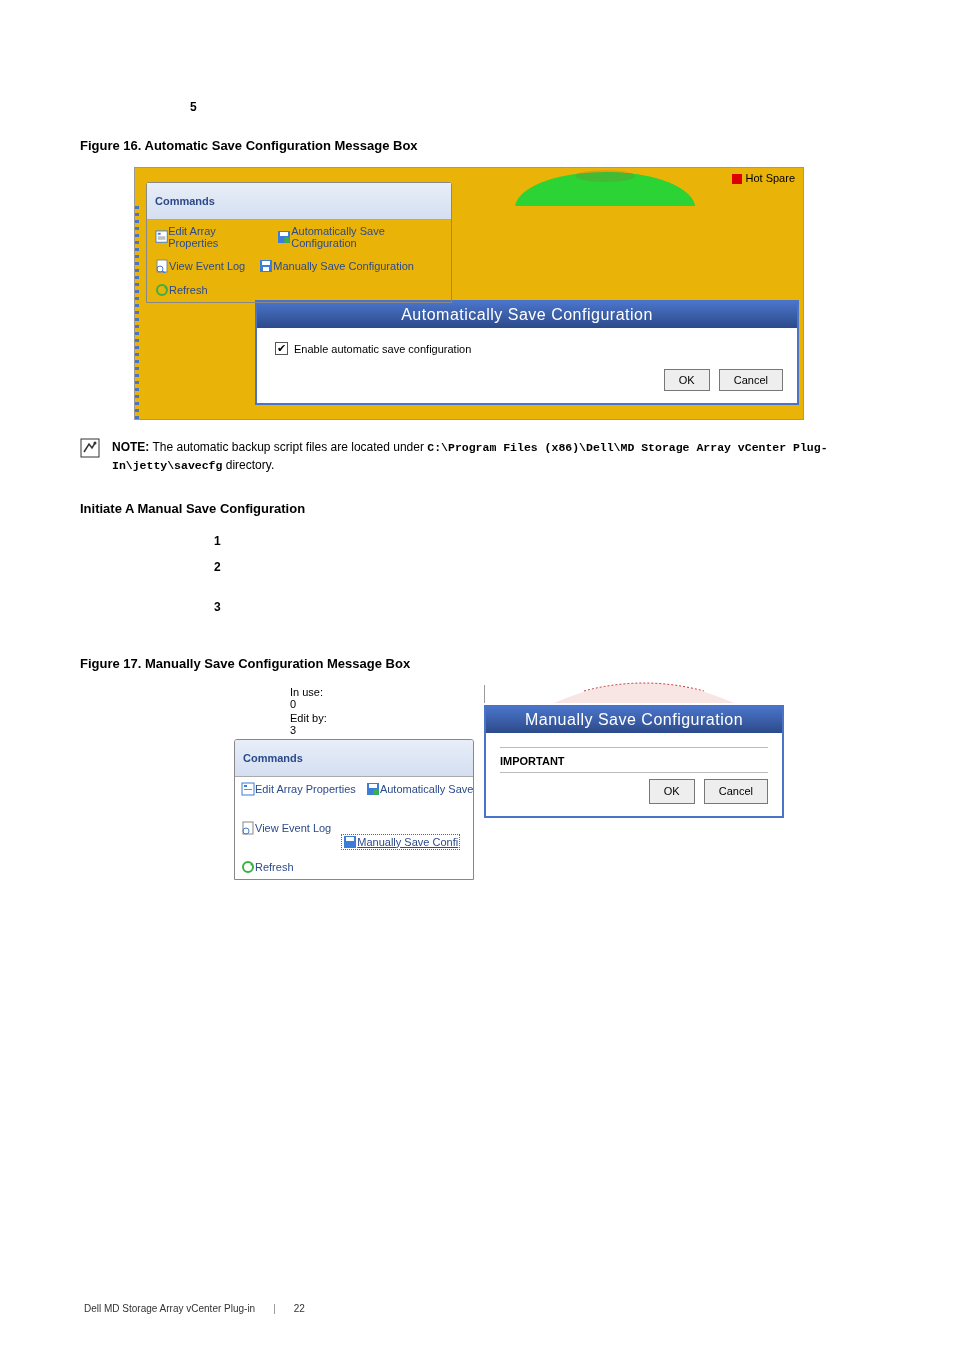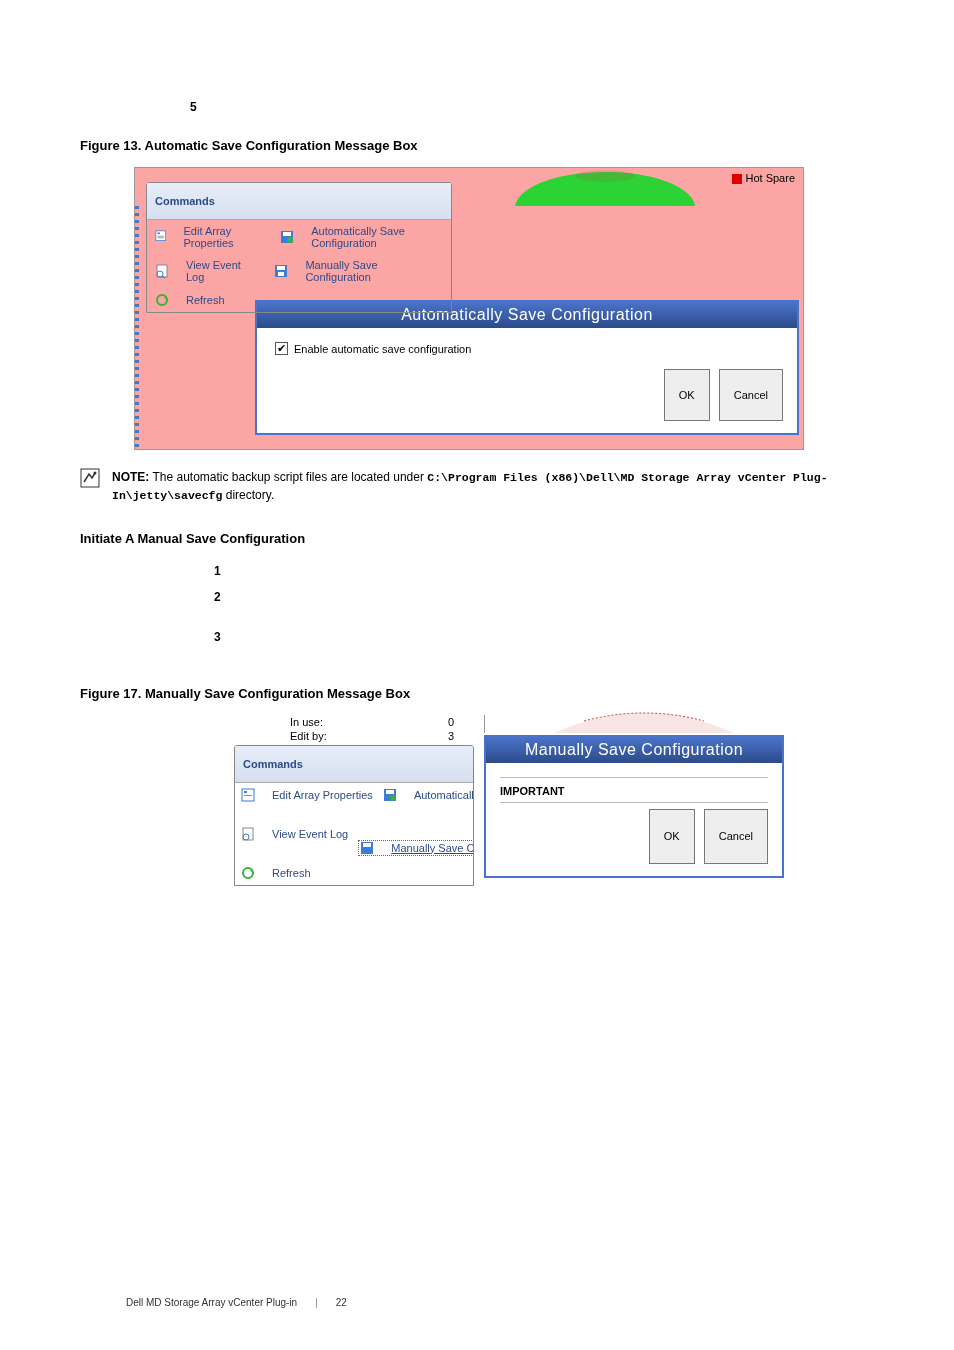--- a/index.html
+++ b/index.html
@@ -16,21 +16,21 @@
   .step-num { font-weight: bold; position: absolute; left: 110px; }
   .section-title { font-weight: bold; font-size: 13px; margin: 20px 0 14px 0; }
   .sub-title { font-weight: bold; font-size: 13px; margin: 26px 0 18px 0; }
   .figure-wrap { margin: 12px 0 18px 54px; }
 
   
   .fig16 {
     width: 670px;
     border: 1px solid #999;
     position: relative;
-    background: #fca5a5;
+    background: #eab308;
   }
   .fig16-top {
     height: 38px;
     position: relative;
   }
   .hotspare {
     position: absolute; right: 8px; top: 4px;
     font-size: 11px;
   }
   .hotspare .sq { display:inline-block; width:10px; height:10px; background:#d00; margin-right:3px; vertical-align:middle;}
@@ -53,21 +53,21 @@
     font-size: 11px;
   }
   .commands-hdr {
     background: linear-gradient(#e8eef9, #d4dff0);
     padding: 12px 8px;
     font-weight: bold;
     color: #2c4a8a;
     border-bottom: 1px solid #aaa;
   }
   .cmd-row { padding: 5px 8px; display:flex; gap:14px; }
-  .cmd-link { color:#2c4a8a; cursor:pointer; font-size:11px; display:flex; align-items:center; gap:17px; }
+  .cmd-link { color:#2c4a8a; cursor:pointer; font-size:11px; display:flex; align-items:center; gap:0; }
   .cmd-link .ic { width:14px; height:14px; display:inline-block; }
   .ic-auto svg, .ic-save svg, .ic-log svg, .ic-refresh svg { width:14px; height:14px; }
   .dlg-overlay {
     margin-left: 120px;
     margin-top: -6px;
     border: 2px solid #4a74c9;
     width: 544px;
     background:#fff;
   }
   .dlg-title {
@@ -77,39 +77,39 @@
     font-family: "Trebuchet MS", sans-serif;
     font-size: 16px;
     padding: 4px 0;
     letter-spacing: .5px;
   }
   .dlg-body { padding: 10px 14px 12px 14px; font-size: 11px; }
   .dlg-desc { margin-bottom: 8px; line-height:1.3; }
   .chk-row { display:flex; align-items:center; gap:6px; margin: 4px 0 14px 4px; }
   .chk { width:13px; height:13px; border:1px solid #555; display:inline-flex; align-items:center; justify-content:center; font-size:11px; }
   .dlg-btns { text-align:right; }
-  .btn { display:inline-block; border:1px solid #777; background:#eee; padding:19px 14px; font-size:11px; margin-left:6px; cursor:pointer; }
+  .btn { display:inline-block; border:1px solid #777; background:#eee; padding:4px 14px; font-size:11px; margin-left:6px; cursor:pointer; }
 
   .note-wrap { display:flex; gap:12px; margin: 12px 0 0 0; font-size:12px; line-height:1.5; }
   .note-icon { width:20px; height:20px; flex-shrink:0; }
   .mono { font-family: "Courier New", monospace; font-weight:bold; font-size:11.5px; }
 
   .steps { margin: 10px 0 24px 24px; }
   .step-row { position:relative; margin-bottom: 8px; min-height:18px; }
 
   
   .fig17 {
     width: 560px;
     margin-left: 100px;
     border: none;
     position:relative;
     font-size:11px;
   }
   .stats-col { width:240px; padding-left:56px; }
-  .stat-row { display:flex; justify-content:space-between; padding:1px 20px 1px 0;}
+  .stat-row { display:flex; padding:1px 20px 1px 0;flex-direction:column;}
   .cmds17 {
     width:240px;
     border:1px solid #888;
     border-radius:3px 3px 0 0;
     margin-top:2px;
   }
   .fig17-dialog {
     position:absolute;
     left: 250px; top: 20px;
     width: 300px;
@@ -122,43 +122,42 @@
   .fig17-dialog .important { font-weight:bold; }
   .fig17-dialog hr { border:none; border-top:1px solid #bbb; margin:4px 0 6px; }
   .underline { text-decoration: underline; margin-top: 28px; }
   .fig17-pie {
     position:absolute; left: 320px; top:-4px; width:180px; height:22px;
   }
   .fig17-bar { position:absolute; left:250px; top:0; height:18px; width:1px; border-left:1px solid #999;}
 
   .footer {
     position:absolute;
-    bottom: 42px;
+    bottom: 36px;
     left: 84px;
     font-size: 10px;
     color:#333;
     display:flex;
     align-items:center;
     gap: 18px;
-    margin-left: 42px;
   }
   .footer .sep { color:#888; }
 
   .cmd-row-17 { padding:5px 6px; display:flex; gap:10px; white-space:nowrap; }
   .cmd-row-17 .cmd-link { font-size:11px; }
   .clip { overflow:hidden; }
 </style>
 </head>
 <body>
 
 <div class="step-row" style="position:relative; margin-bottom:12px;">
   <span class="step-num">5</span>
 </div>
 
-<div class="section-title">Figure 13.  Automatic Save Configuration Message Box</div>
+<div class="section-title">Figure 16.  Automatic Save Configuration Message Box</div>
 
 <div class="figure-wrap">
   <div class="fig16">
     <div class="left-dashes"></div>
     <div class="fig16-top">
       <div class="pie">
         <svg viewBox="0 0 200 40" width="200" height="40">
           <ellipse cx="100" cy="40" rx="90" ry="36" fill="#2bd335"></ellipse>
           <path d="M100 40 L10 40 A90 36 0 0 1 60 8 Z" fill="#c9302c" opacity="0"></path>
           <path d="M100 40 L100 4 A90 36 0 0 1 190 40 Z" fill="#2bd335"></path>

